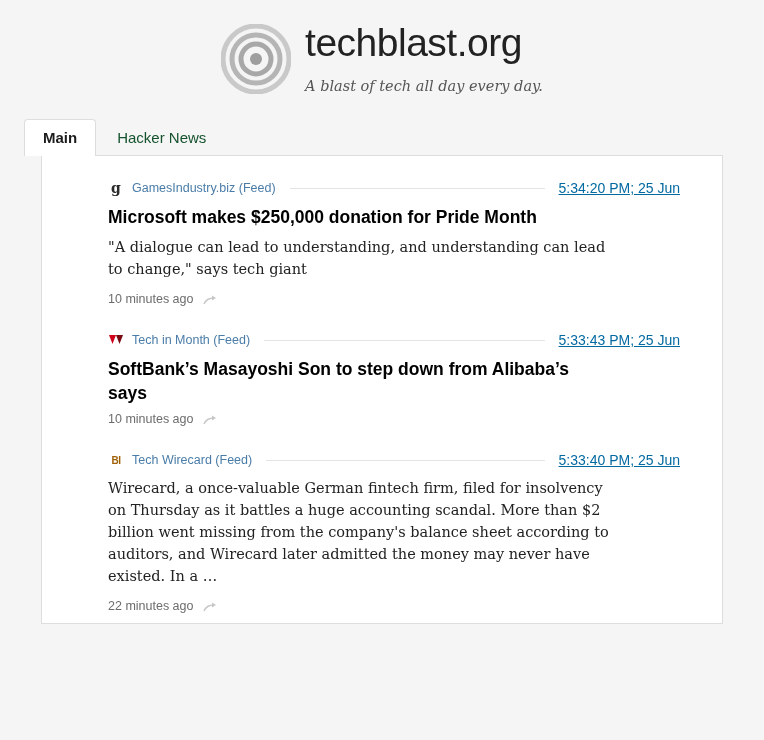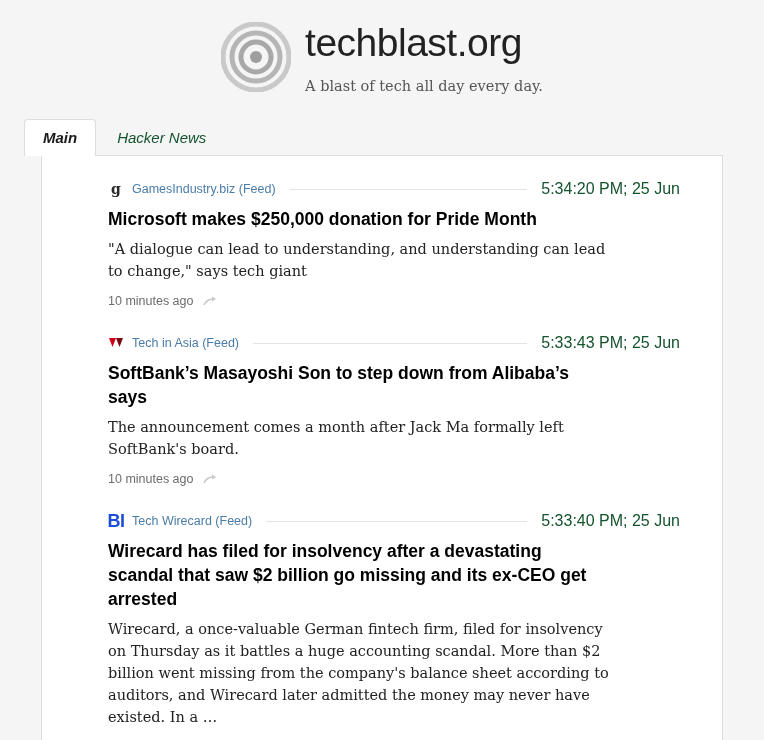--- a/index.html
+++ b/index.html
@@ -19,21 +19,21 @@
   }
 
   
   .site-header {
     padding: 18px 0 10px 0;
     display: flex;
     justify-content: center;
   }
   .header-inner {
     display: flex;
-    align-items: center;
+    align-items: flex-end;
     gap: 14px;
   }
   .logo {
     width: 70px; height: 70px;
     flex: 0 0 70px;
     margin-top: 2px;
   }
   .brand-block {
     display: flex;
     flex-direction: column;
@@ -45,28 +45,28 @@
     line-height: 42px;
     color: #222;
     font-weight: normal;
     letter-spacing: -0.5px;
   }
   .brand-tagline {
     font-size: 14.5px;
     color: #555;
     margin-top: 14px;
     font-family: "DejaVu Serif", serif;
+    font-style: italic;
   }
 
   
   .tabs-wrap {
     width: 724px;
     margin: 14px auto 0 auto;
     position: relative;
-    font-style: italic;
   }
   .tabs {
     display: flex;
     align-items: flex-end;
     gap: 2px;
     padding-left: 4px;
     position: relative;
     z-index: 2;
   }
   .tab {
@@ -128,23 +128,24 @@
     color: #4a7ca8;
     white-space: nowrap;
   }
   .meta-rule {
     flex: 1 1 auto;
     height: 1px;
     background: #e4e4e4;
     margin: 0 6px;
   }
   .time {
-    font-size: 16px;
-    color: #14532d;
+    font-size: 14px;
+    color: #0369a1;
     white-space: nowrap;
+    text-decoration: underline;
   }
 
   .headline {
     font-size: 17.5px;
     line-height: 24px;
     color: #000000;
     font-weight: bold;
     margin: 0 0 7px 0;
     cursor: pointer;
     max-width: 500px;
@@ -152,21 +153,21 @@
   .summary {
     font-family: "DejaVu Serif", serif;
     font-size: 14.5px;
     line-height: 22px;
     color: #222;
     margin: 0 0 12px 0;
     max-width: 510px;
   }
   .age-row {
     display: flex;
-    align-items: flex-start;
+    align-items: center;
     gap: 10px;
   }
   .age {
     font-size: 12.5px;
     color: #6c6c6c;
   }
   .share-icon {
     width: 15px; height: 12px;
     display: inline-block;
     opacity: 0.55;
@@ -176,22 +177,22 @@
   
   .fav-gi {
     font-family: "DejaVu Serif", serif;
     font-weight: bold;
     font-size: 14px;
     color: #2b2b2b;
   }
   .fav-bi {
     font-family: "Liberation Sans", sans-serif;
     font-weight: bold;
-    font-size: 18px;
-    color: #1d4ed8;
+    font-size: 10px;
+    color: #a16207;
     letter-spacing: -0.5px;
   }
 </style>
 </head>
 <body>
 
 <div class="page">
 
   <div class="site-header">
     <div class="header-inner">
@@ -241,45 +242,43 @@
       </div>
 
       <div class="feed-item">
         <div class="item-meta">
           <span class="fav">
             <svg width="16" height="14" viewBox="0 0 16 14" aria-hidden="true">
               <path d="M1 2 L8 2 L4.5 11 Z" fill="#d0021b"></path>
               <path d="M8 2 L15 2 L11.5 11 Z" fill="#7a0a12"></path>
             </svg>
           </span>
-          <span class="source">Tech in Asia (Feed)</span>
+          <span class="source">Tech in Month (Feed)</span>
           <span class="meta-rule"></span>
           <span class="time">5:33:43 PM; 25 Jun</span>
         </div>
         <div class="headline">SoftBank’s Masayoshi Son to step down from Alibaba’s says</div>
-        <div class="summary">The announcement comes a month after Jack Ma formally left SoftBank's board.</div>
         <div class="age-row">
           <span class="age">10 minutes ago</span>
           <span class="share-icon">
             <svg width="15" height="12" viewBox="0 0 15 12" aria-hidden="true">
               <path d="M1 9 C3 4 7 3 11 3" fill="none" stroke="#9a9a9a" stroke-width="1.4"></path>
               <path d="M9 0.5 L13 3 L9 5.5 Z" fill="#9a9a9a"></path>
             </svg>
           </span>
         </div>
       </div>
 
       <div class="feed-item">
         <div class="item-meta">
           <span class="fav fav-bi">BI</span>
           <span class="source">Tech Wirecard (Feed)</span>
           <span class="meta-rule"></span>
           <span class="time">5:33:40 PM; 25 Jun</span>
         </div>
-        <div class="headline">Wirecard has filed for insolvency after a devastating scandal that saw $2 billion go missing and its ex-CEO get arrested</div>
         <div class="summary">Wirecard, a once-valuable German fintech firm, filed for insolvency on Thursday as it battles a huge accounting scandal. More than $2 billion went missing from the company's balance sheet according to auditors, and Wirecard later admitted the money may never have existed. In a …</div>
         <div class="age-row">
           <span class="age">22 minutes ago</span>
           <span class="share-icon">
             <svg width="15" height="12" viewBox="0 0 15 12" aria-hidden="true">
               <path d="M1 9 C3 4 7 3 11 3" fill="none" stroke="#9a9a9a" stroke-width="1.4"></path>
               <path d="M9 0.5 L13 3 L9 5.5 Z" fill="#9a9a9a"></path>
             </svg>
           </span>
         </div>

